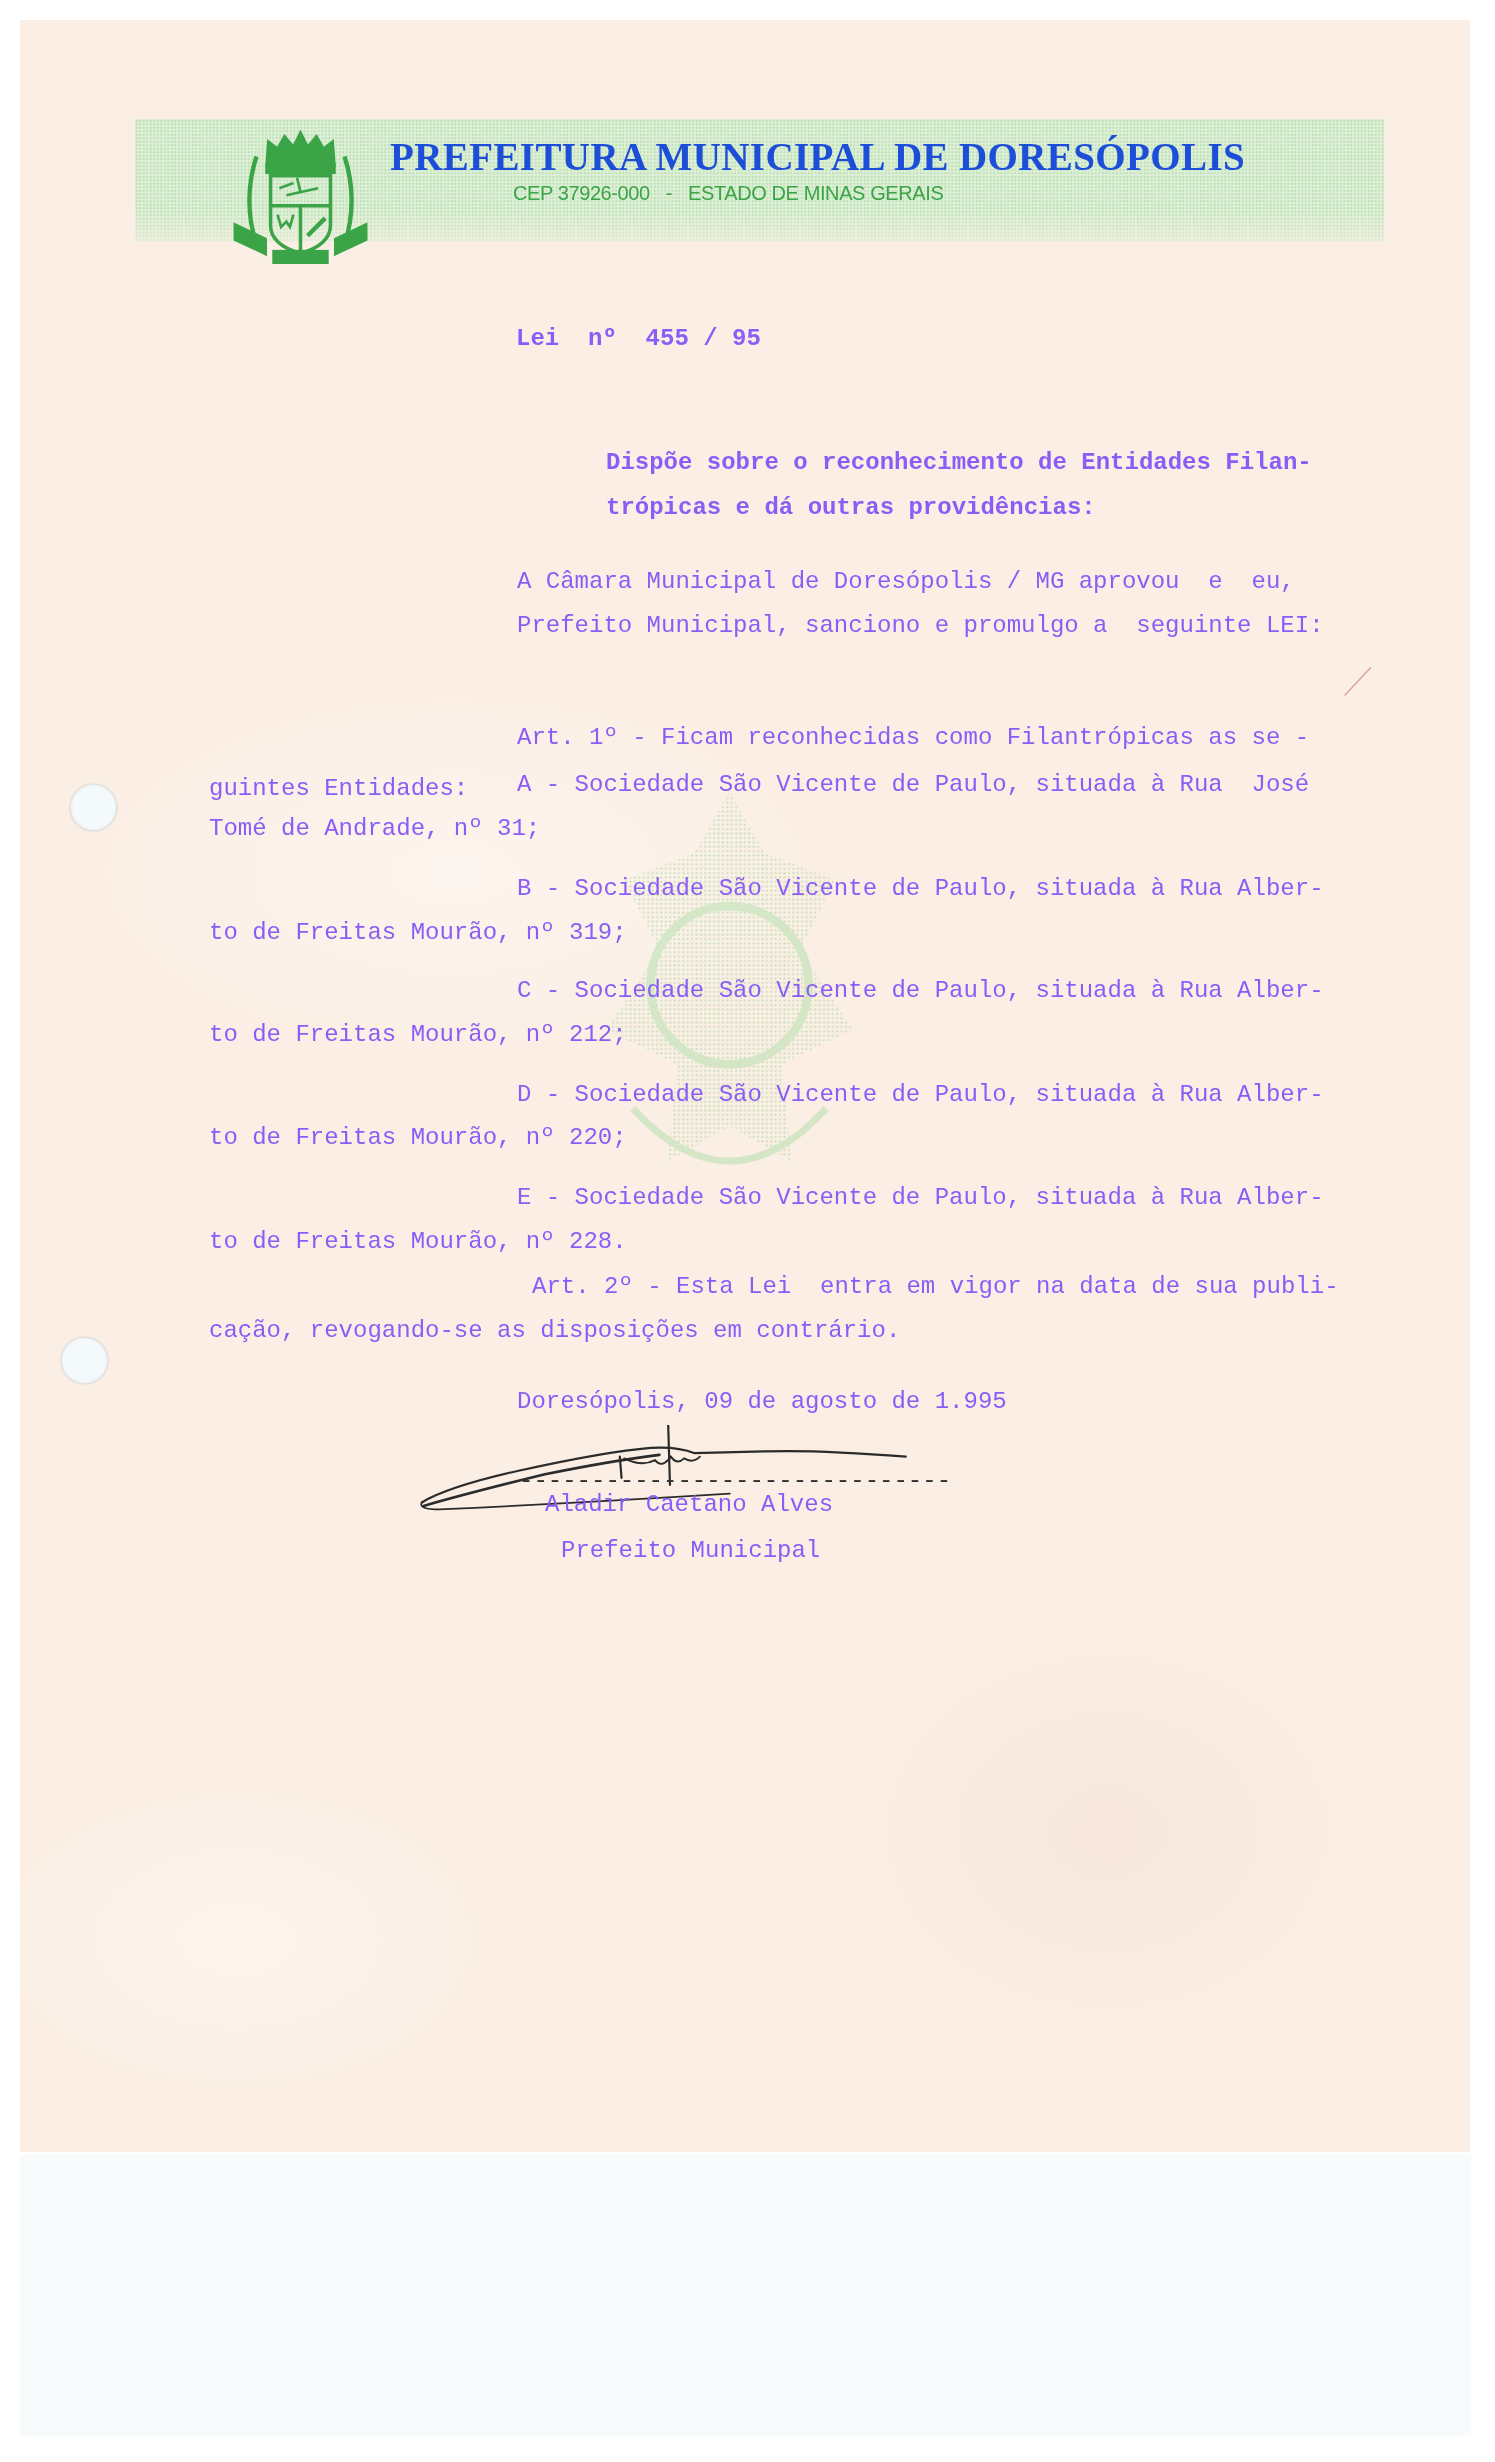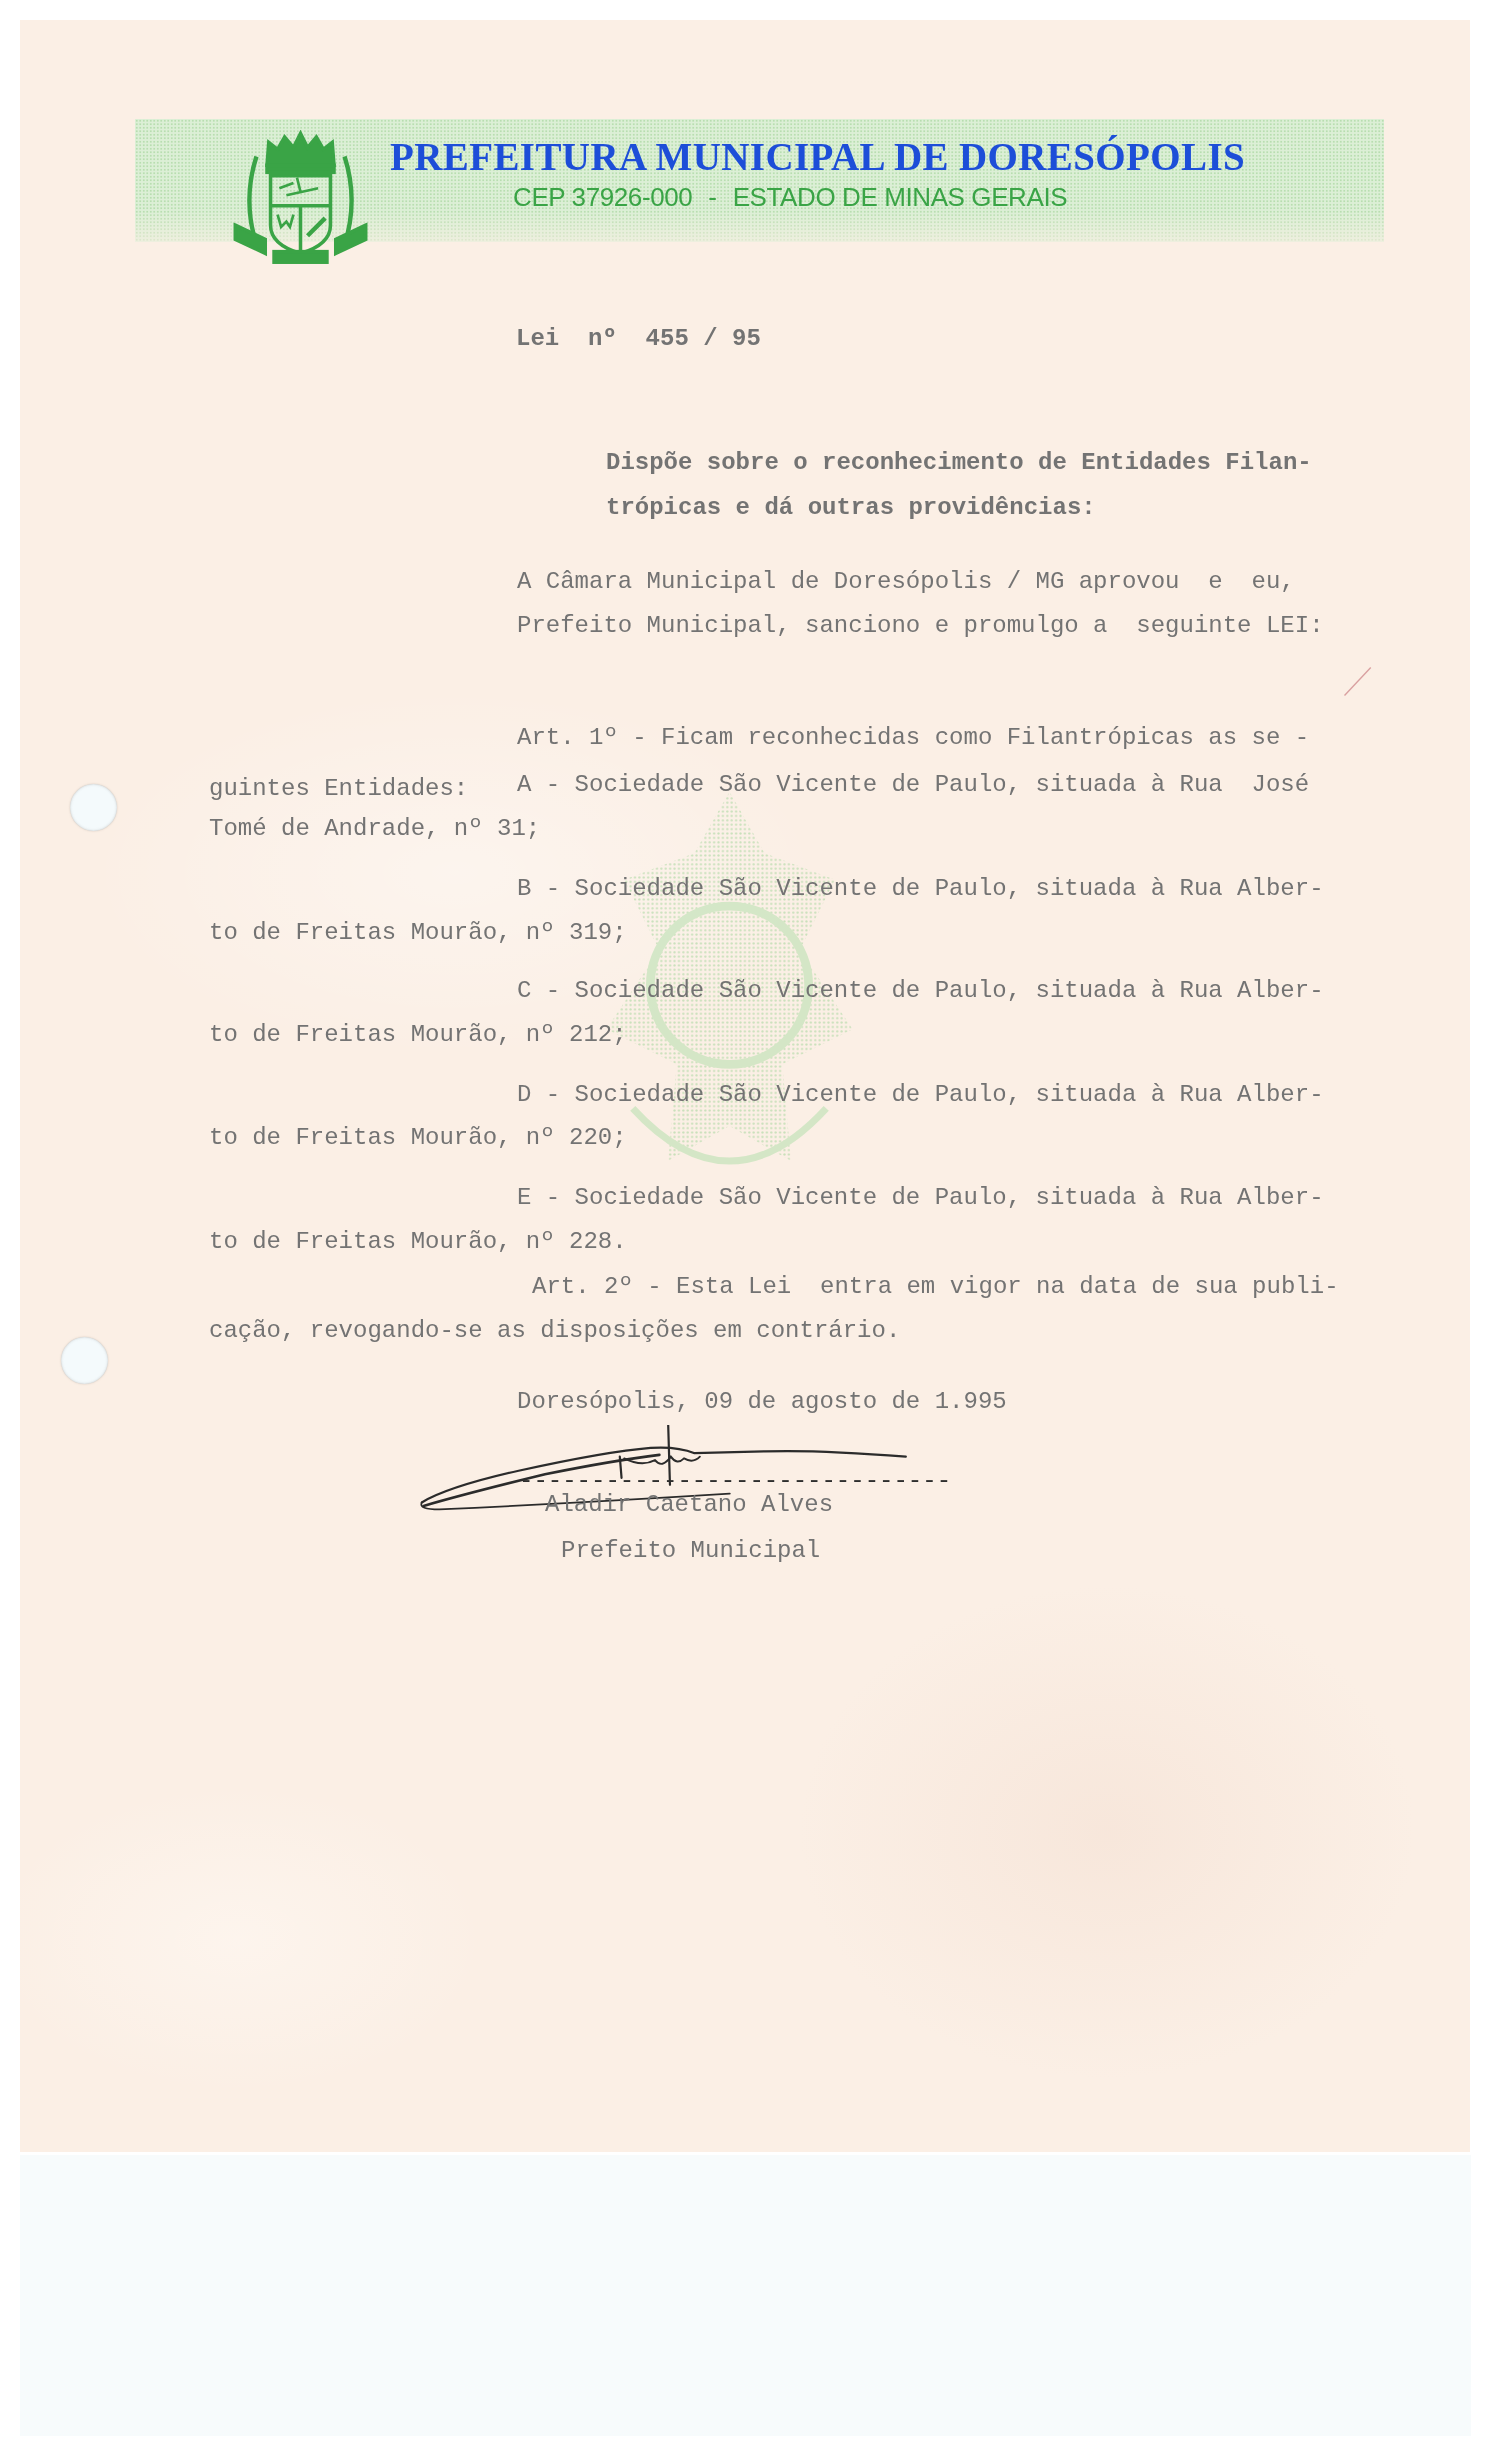--- a/index.html
+++ b/index.html
@@ -35,26 +35,26 @@
   .title {
     position: absolute; left: 390px; top: 134px;
     font-family: "Liberation Serif", "DejaVu Serif", serif;
     font-weight: bold; font-size: 39px; letter-spacing: 0.4px;
     color: #1d4ed8; white-space: nowrap;
     transform: scaleX(1.0); transform-origin: left top;
   }
   .subtitle {
     position: absolute; left: 513px; top: 182px;
     font-family: "Liberation Sans", "DejaVu Sans", sans-serif;
-    font-size: 26px; color: #3aa446; white-space: nowrap; letter-spacing: -0.4px;
+    font-size: 20px; color: #3aa446; white-space: nowrap; letter-spacing: -0.4px;
   }
   .subtitle .sep { margin: 0 16px; }
   .watermark { position: absolute; left: 580px; top: 774px; width: 299px; height: 440px; opacity: 0.55; }
   .line {
-    position: absolute; white-space: pre; font-size: 24px; line-height: 28px; color: #737373;
+    position: absolute; white-space: pre; font-size: 24px; line-height: 28px; color: #8b5cf6;
   }
   .bold { font-weight: bold; }
   .hole {
     position: absolute; width: 47px; height: 47px; border-radius: 50%;
     background: #f4fafc; box-shadow: inset 0 0 2.6px rgba(120,120,120,0.35), 0 0 1.8px rgba(160,150,140,0.5);
   }
   .dashes { position: absolute; left: 519px; top: 1467px; font-size: 24px; white-space: pre; color: #2d2d2d; }
   .signature { position: absolute; left: 413px; top: 1425px; width: 616px; height: 88px; }
   .mark { position: absolute; }
 </style>

